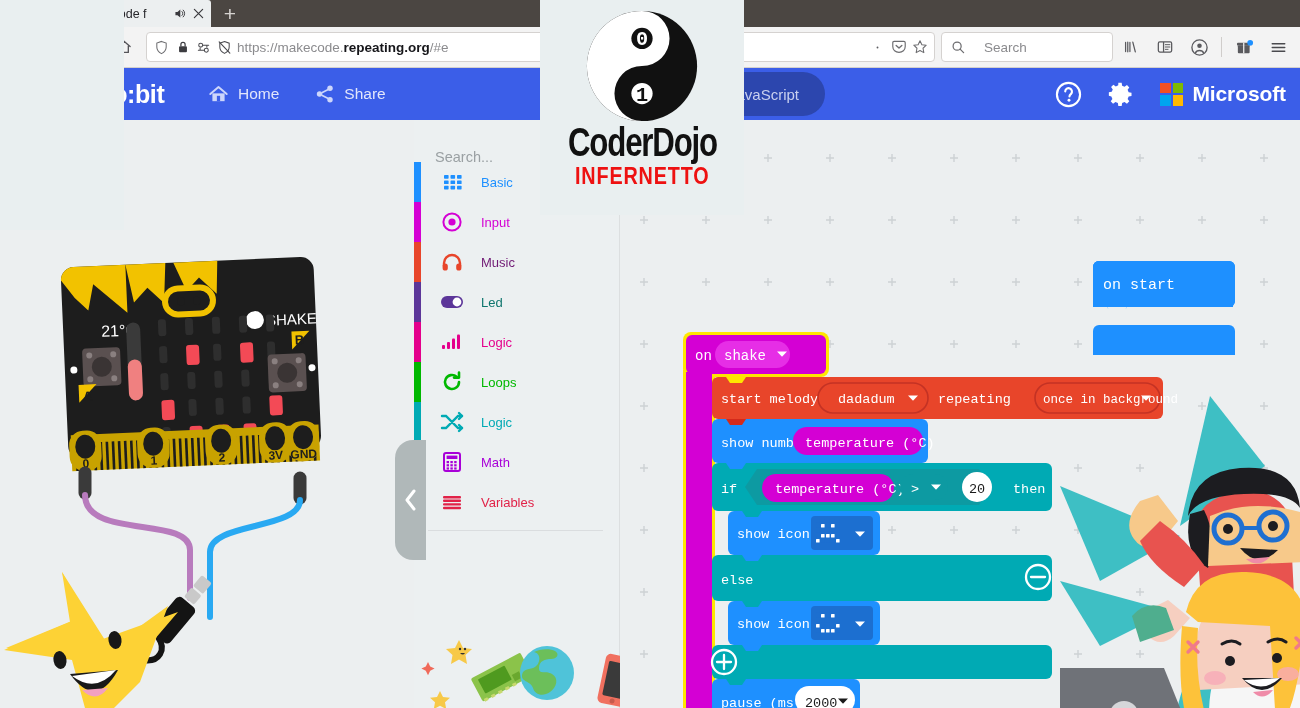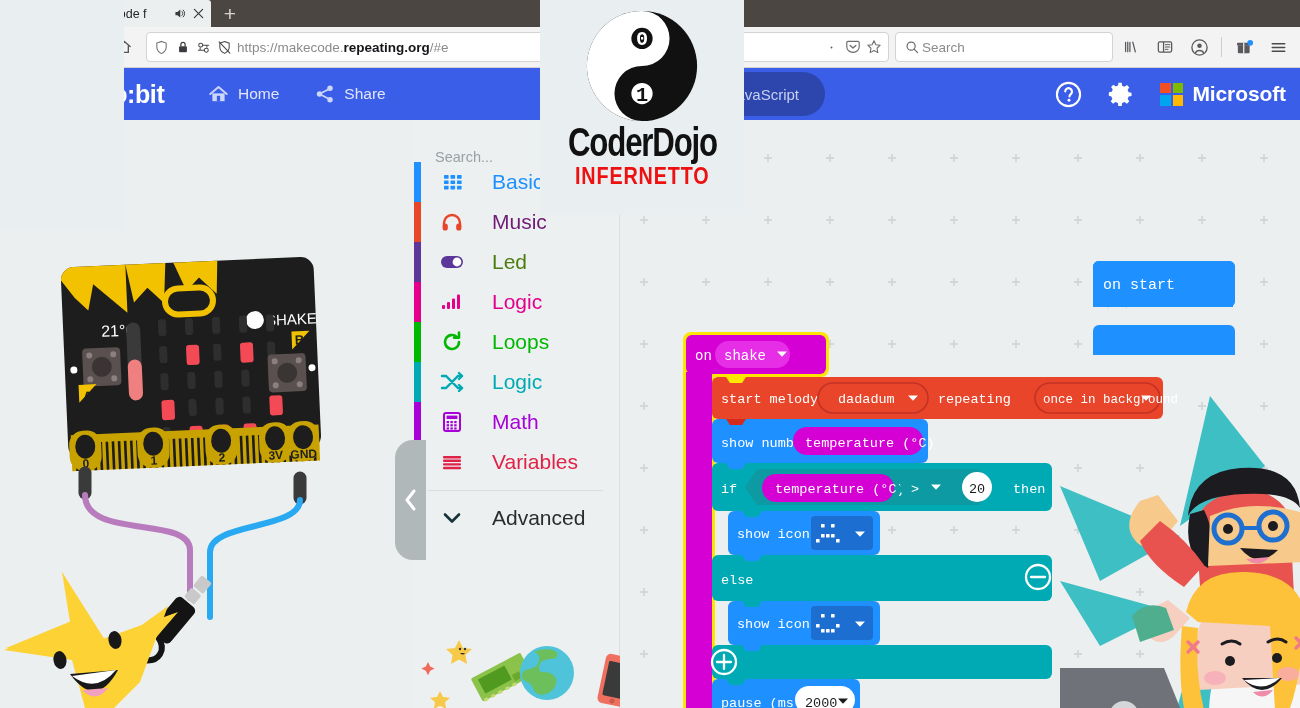--- a/index.html
+++ b/index.html
@@ -18,22 +18,22 @@
 
   #browser-navbar { height:41px; background:#f3f3f3; display:flex; align-items:center; gap:2px; padding:0 6px;
     border-bottom:1px solid #d3d0cd; }
   .navbtn { width:32px;height:32px;border-radius:4px;display:flex;align-items:center;justify-content:center;color:#6b6b6e; }
   .navbtn.disabled { color:#c4c4c6; }
   #urlbar { flex:1; height:30px; background:#fff; border:1px solid #d5d2d0; border-radius:4px;
     display:flex; align-items:center; gap:4px; padding:0 6px; margin:0 4px; min-width:0; }
   #urlbar .ic { width:17px;height:17px;display:flex;align-items:center;justify-content:center;color:#6d6d70;flex:0 0 17px; }
   #url-text { flex:1; font-size:13.5px; color:#8b8b8e; white-space:nowrap; overflow:hidden; min-width:0; }
   #url-text b { color:#16161a; font-weight:700; }
-  #searchbar { width:218px;height:30px;background:#fff;border:1px solid #d5d2d0;border-radius:4px;
-    display:flex;align-items:center;gap:3px;padding:0 9px; }
+  #searchbar { width:172px;height:30px;background:#fff;border:1px solid #d5d2d0;border-radius:4px;
+    display:flex;align-items:center;gap:19px;padding:0 9px; }
   #searchbar .ph { font-size:13.5px;color:#8b8b8e; }
   .navdivider { width:1px;height:20px;background:#d0cdcb;margin:0 4px; }
 
   
   #mc-header { height:52px; background:#3b5ee8; display:flex; align-items:center; position:relative; }
   #mc-logo { display:flex; align-items:center; gap:7px; padding-left:14px; width:190px; }
   .mc-logo-text { color:#fff; font-size:25px; font-weight:700; letter-spacing:-.4px; }
   .mc-menuitem { display:flex;align-items:center;gap:9px;padding:0 18px;height:52px;color:#e2e6fb;font-size:15.5px; }
   .mc-spacer { flex:1; }
   #mc-toggle { position:absolute; left:707px; top:0; height:52px; display:flex; align-items:center; }
@@ -54,21 +54,21 @@
   #sim-svg { position:absolute; left:0; top:0; }
 
   
   #toolbox { position:absolute; left:414px; top:0; width:206px; height:656px; background:#ecf0f1;
     border-right:1px solid #dcdfe0; }
   #tb-search { height:42px; display:flex; align-items:center; padding-left:21px; }
   #tb-search span { color:#9aa0a3; font-size:14.5px;margin-top:32px; }
   .tb-row { height:40px; display:flex; align-items:center; position:relative; }
   .tb-stripe { position:absolute; left:0; top:0; width:7px; height:40px; }
   .tb-ico { width:30px;height:30px;margin-left:23px;display:flex;align-items:center;justify-content:center; }
-  .tb-label { font-size:21px; margin-left:25px; }
+  .tb-label { font-size:13px; margin-left:14px; }
   #tb-sep { height:1px;background:#dadddf;margin:8px 16px 6px 14px; }
   .tb-adv { height:42px; display:flex; align-items:center; position:relative; }
   .tb-adv .tb-stripe { height:42px; background:#0f2b2e; }
   #tb-art { position:absolute; left:0; bottom:0; width:206px; height:140px; }
 
   
   #collapse-handle { position:absolute; left:395px; top:320px; width:31px; height:120px;
     background:#b0b8b9; border-top-left-radius:18px; border-bottom-left-radius:18px;
     display:flex; align-items:center; justify-content:center; color:#fff; font-size:22px; }
 
@@ -448,39 +448,49 @@
               <rect x="9.5" y="9.4" width="4.6" height="3.7" rx=".7" fill="#1e90ff"></rect>
               <rect x="16" y="9.4" width="4.6" height="3.7" rx=".7" fill="#1e90ff"></rect>
               <rect x="3" y="14.8" width="4.6" height="3.7" rx=".7" fill="#1e90ff"></rect>
               <rect x="9.5" y="14.8" width="4.6" height="3.7" rx=".7" fill="#1e90ff"></rect>
               <rect x="16" y="14.8" width="4.6" height="3.7" rx=".7" fill="#1e90ff"></rect>
             </svg>
           </span>
           <span class="tb-label" style="color:#1e90ff">Basic</span>
         </div>
         <div class="tb-row">
+          <span class="tb-stripe" style="background:#d400d4"></span>
+          <span class="tb-ico">
+            <svg width="24" height="24" viewBox="0 0 24 24">
+              <circle cx="12" cy="12" r="8.6" fill="none" stroke="#d400d4" stroke-width="2"></circle>
+              <circle cx="12" cy="12" r="3.6" fill="#d400d4"></circle>
+            </svg>
+          </span>
+          <span class="tb-label" style="color:#d400d4">Input</span>
+        </div>
+        <div class="tb-row">
           <span class="tb-stripe" style="background:#e8452a"></span>
           <span class="tb-ico">
             <svg width="24" height="24" viewBox="0 0 24 24">
               <path d="M4 16v-3a8 8 0 0116 0v3" fill="none" stroke="#e8452a" stroke-width="2.4" stroke-linecap="round"></path>
               <rect x="2.6" y="13.4" width="5.2" height="7.2" rx="2.6" fill="#e8452a"></rect>
               <rect x="16.2" y="13.4" width="5.2" height="7.2" rx="2.6" fill="#e8452a"></rect>
             </svg>
           </span>
           <span class="tb-label" style="color:#701a75">Music</span>
         </div>
         <div class="tb-row">
           <span class="tb-stripe" style="background:#5c3699"></span>
           <span class="tb-ico">
             <svg width="26" height="26" viewBox="0 0 26 26">
               <rect x="2" y="7" width="22" height="12" rx="6" fill="#5c3699"></rect>
               <circle cx="18" cy="13" r="4.4" fill="#fff"></circle>
             </svg>
           </span>
-          <span class="tb-label" style="color:#4d7c0f">Led</span>
+          <span class="tb-label" style="color:#0f766e">Led</span>
         </div>
         <div class="tb-row">
           <span class="tb-stripe" style="background:#e4008c"></span>
           <span class="tb-ico">
             <svg width="24" height="24" viewBox="0 0 24 24">
               <rect x="2" y="15" width="3" height="4" rx="1" fill="#e4008c"></rect>
               <rect x="7" y="12" width="3" height="7" rx="1" fill="#e4008c"></rect>
               <rect x="12" y="8.5" width="3" height="10.5" rx="1" fill="#e4008c"></rect>
               <rect x="17" y="4.5" width="3" height="14.5" rx="1" fill="#e4008c"></rect>
             </svg>
@@ -533,29 +543,20 @@
               <rect x="3" y="6" width="18" height="2.4" rx="1" fill="#e12248"></rect>
               <rect x="3" y="9.6" width="18" height="2.4" rx="1" fill="#e12248"></rect>
               <rect x="3" y="13.2" width="18" height="2.4" rx="1" fill="#e12248"></rect>
               <rect x="3" y="16.8" width="18" height="2.4" rx="1" fill="#e12248"></rect>
             </svg>
           </span>
           <span class="tb-label" style="color:#e12248">Variables</span>
         </div>
       </div>
     <div id="tb-sep"></div>
-    <div class="tb-adv">
-      <span class="tb-stripe"></span>
-      <span class="tb-ico">
-        <svg width="22" height="22" viewBox="0 0 22 22">
-            <path d="M4 7.5l7 7 7-7" stroke="#16333a" stroke-width="2.6" fill="none" stroke-linecap="round" stroke-linejoin="round"></path>
-          </svg>
-      </span>
-      <span class="tb-label" style="color:#2c2c2c">Advanced</span>
-    </div>
     <svg id="tb-art" viewBox="0 0 206 140">
       <g fill="#f7c948">
           <path d="M45 4l4 8 9 1-6.5 6 1.5 9-8-4.5-8 4.5 1.5-9-6.5-6 9-1z"></path>
         </g>
       <circle cx="46" cy="13" r="1.2" fill="#333"></circle>
         <circle cx="51" cy="13" r="1.2" fill="#333"></circle>
       <path d="M46 17q3 3 5 0z" fill="#333"></path>
       <g fill="#f7c948">
           <path d="M26 55l3 6 7 .7-5 4.6 1.2 6.8-6.2-3.4-6.2 3.4 1.2-6.8-5-4.6 7-.7z"></path>
         </g>

